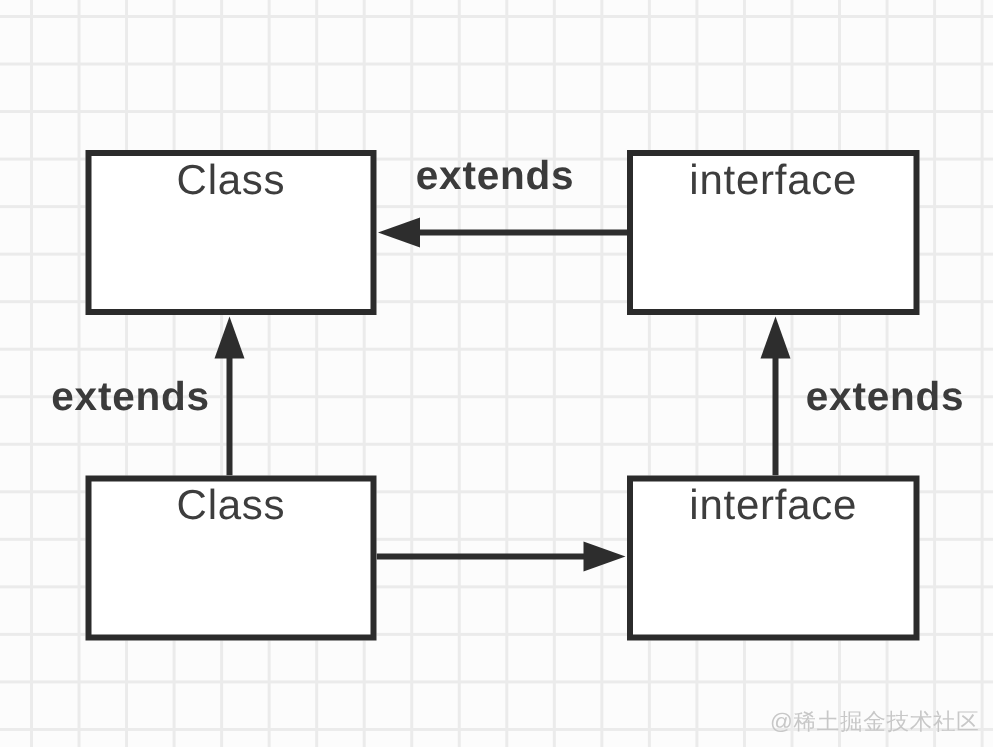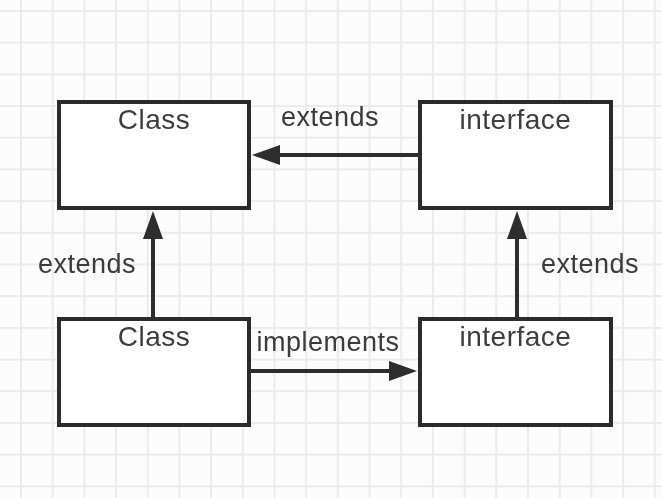--- a/index.html
+++ b/index.html
@@ -42,20 +42,21 @@
     white-space: nowrap;
   }
   .edge-label {
     position: absolute;
     transform: translateX(-50%);
     font-size: 27px;
     color: #3b3b3b;
     letter-spacing: 0.5px;
     white-space: nowrap;
     line-height: 1;
+    font-weight: bold;
   }
   .watermark {
     position: absolute;
     right: 9px;
     bottom: 7px;
     font-size: 15px;
     color: #c8c8c8;
     letter-spacing: 0.5px;
     white-space: nowrap;
   }
@@ -103,16 +104,16 @@
   <div class="node" style="left:418px; top:317px; width:195px; height:110px;">
     <span class="node-label">interface</span>
   </div>
 
   <div class="edge-label" style="left:330px; top:104px;">extends</div>
 
   <div class="edge-label" style="left:87px; top:251px;">extends</div>
 
   <div class="edge-label" style="left:590px; top:251px;">extends</div>
 
-  <div class="edge-label" style="left:328px; top:329px;">implements</div>
 
+  <div class="watermark">@稀土掘金技术社区</div>
 
 </div>
 
 </body></html>

